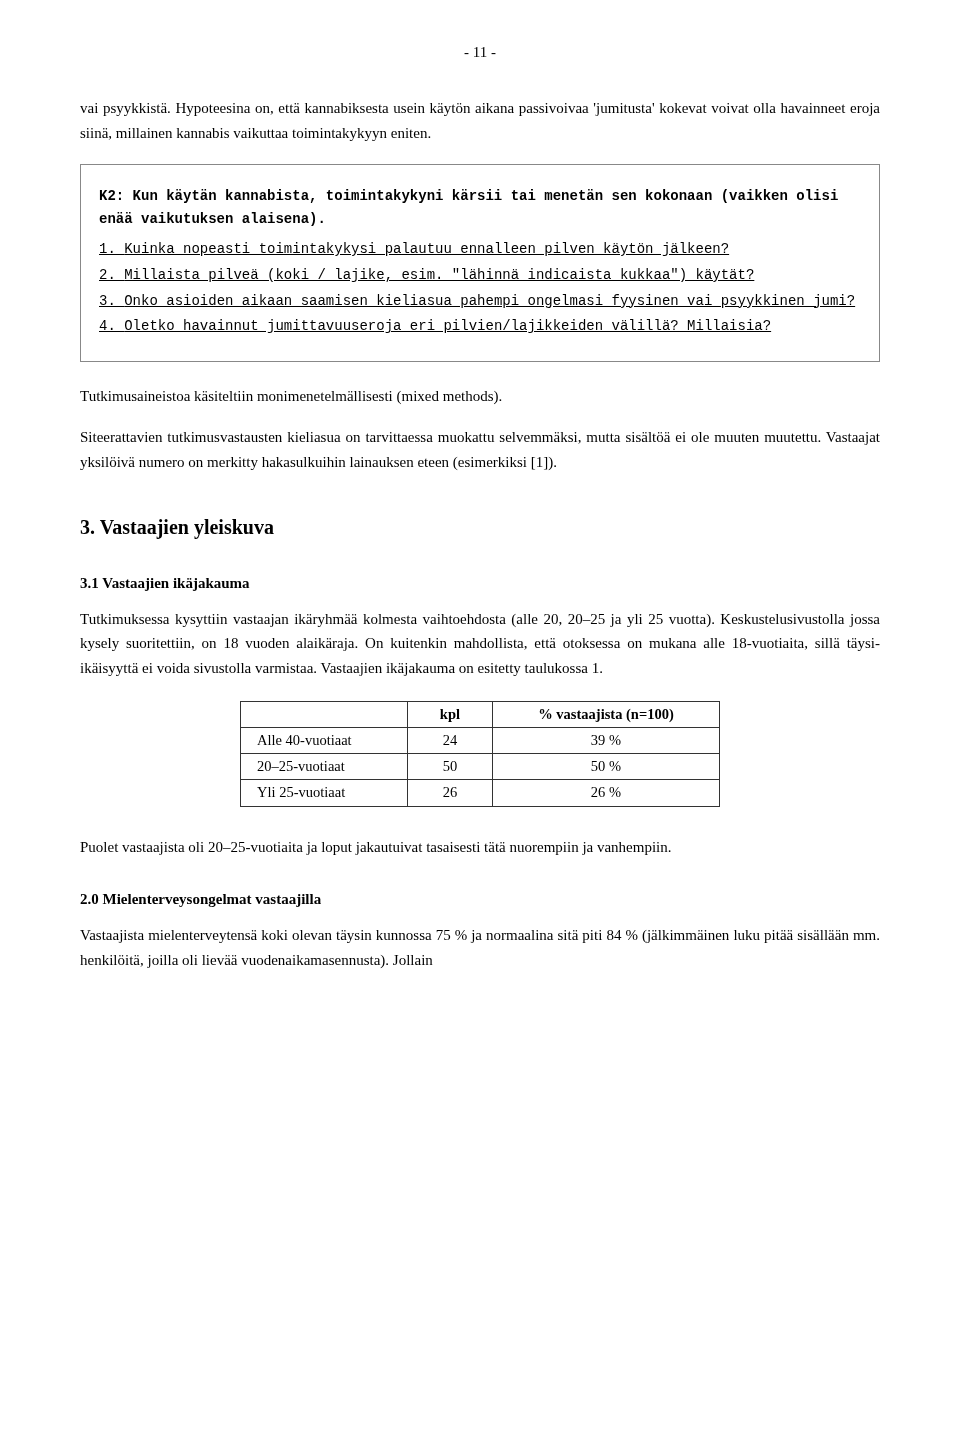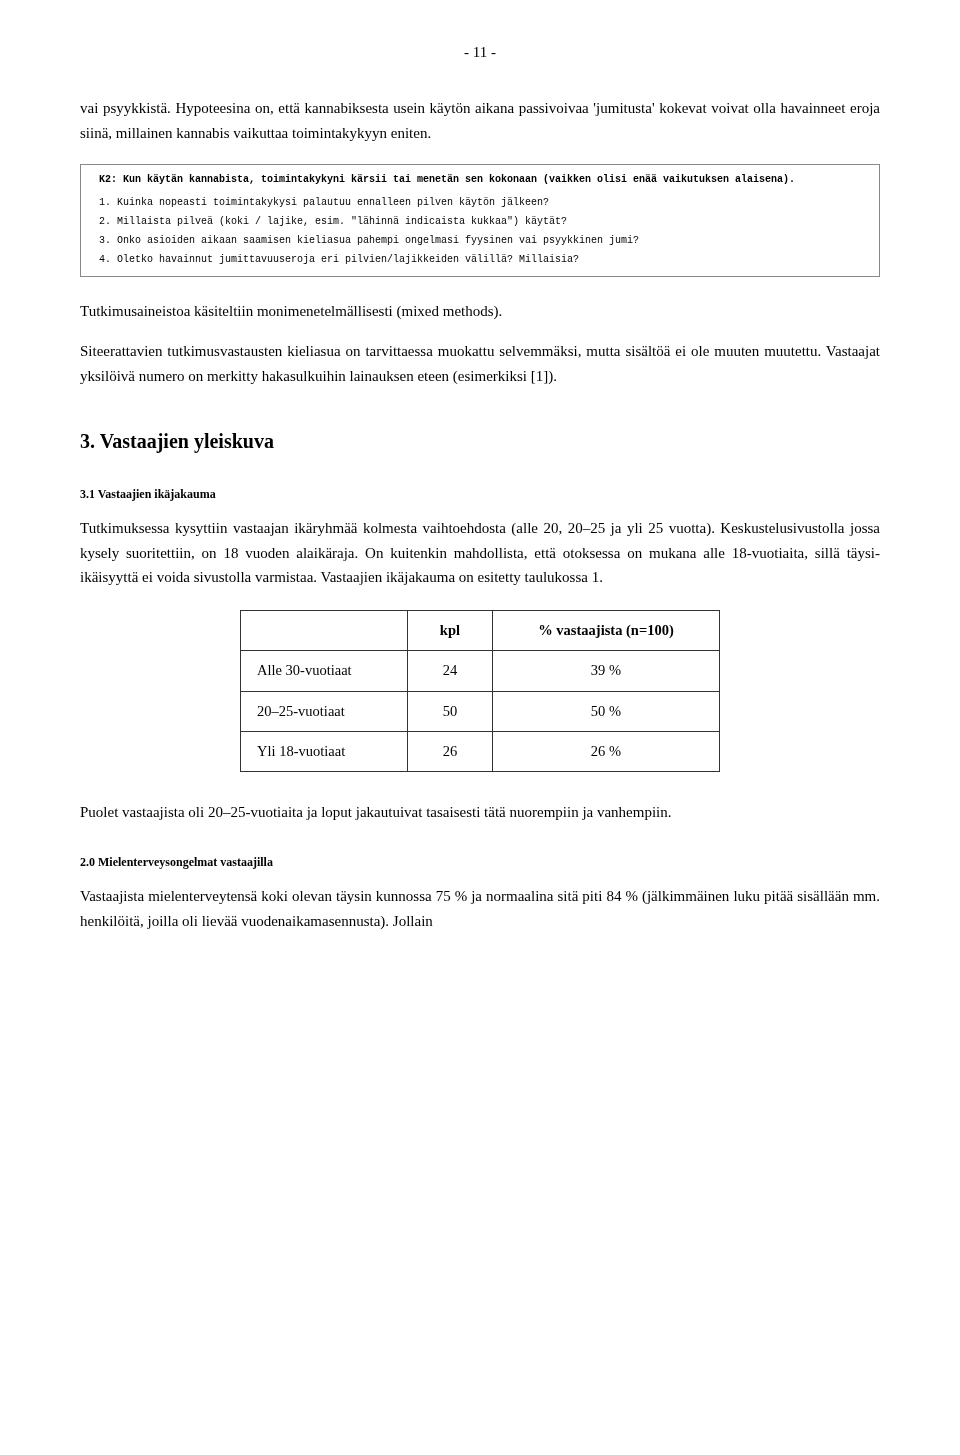--- a/index.html
+++ b/index.html
@@ -26,66 +26,67 @@
     }
 
     .paragraph {
       text-align: justify;
       margin-bottom: 16px;
       line-height: 1.65;
     }
 
     .code-block {
       font-family: "Courier New", Courier, monospace;
-      font-size: 10px;
+      font-size: 14px;
       border: 1px solid #888;
-      padding: 6px 18px;
+      padding: 20px 18px;
       margin: 18px 0 22px 0;
       background: #fff;
       line-height: 1.7;
     }
 
     .code-block .code-title {
       font-weight: bold;
       margin-bottom: 6px;
     }
 
     .code-block .item {
       margin-bottom: 2px;
+      text-decoration: underline;
     }
 
     .section-heading {
       font-size: 20px;
       font-weight: bold;
       margin-top: 36px;
       margin-bottom: 3px;
     }
 
     .subsection-heading {
-      font-size: 12px;
+      font-size: 15px;
       font-weight: bold;
       margin-top: 28px;
       margin-bottom: 12px;
     }
 
     .table-caption {
       text-align: center;
       margin-bottom: 10px;
       margin-top: 22px;
     }
 
     table {
       border-collapse: collapse;
       margin: 0 auto;
       min-width: 480px;
     }
 
     table th, table td {
       border: 1px solid #333;
-      padding: 8px 24px;
+      padding: 1px 24px;
       text-align: center;
       font-size: 14.5px;
     }
 
     table th {
       font-weight: bold;
     }
 
     table td.row-label {
       text-align: left;
@@ -127,31 +128,31 @@
   <table>
     <thead>
       <tr>
         <th></th>
         <th>kpl</th>
         <th>% vastaajista (n=100)</th>
       </tr>
     </thead>
     <tbody>
       <tr>
-        <td class="row-label">Alle 30-vuotiaat</td>
+        <td class="row-label">Alle 40-vuotiaat</td>
         <td>24</td>
         <td>39 %</td>
       </tr>
       <tr>
         <td class="row-label">20–25-vuotiaat</td>
         <td>50</td>
         <td>50 %</td>
       </tr>
       <tr>
-        <td class="row-label">Yli 18-vuotiaat</td>
+        <td class="row-label">Yli 25-vuotiaat</td>
         <td>26</td>
         <td>26 %</td>
       </tr>
     </tbody>
   </table>
 </div>
 
 <p class="paragraph">Puolet vastaajista oli 20–25-vuotiaita ja loput jakautuivat tasaisesti tätä nuorempiin ja vanhempiin.</p>
 
 <div class="subsection-heading">2.0 Mielenterveysongelmat vastaajilla</div>

